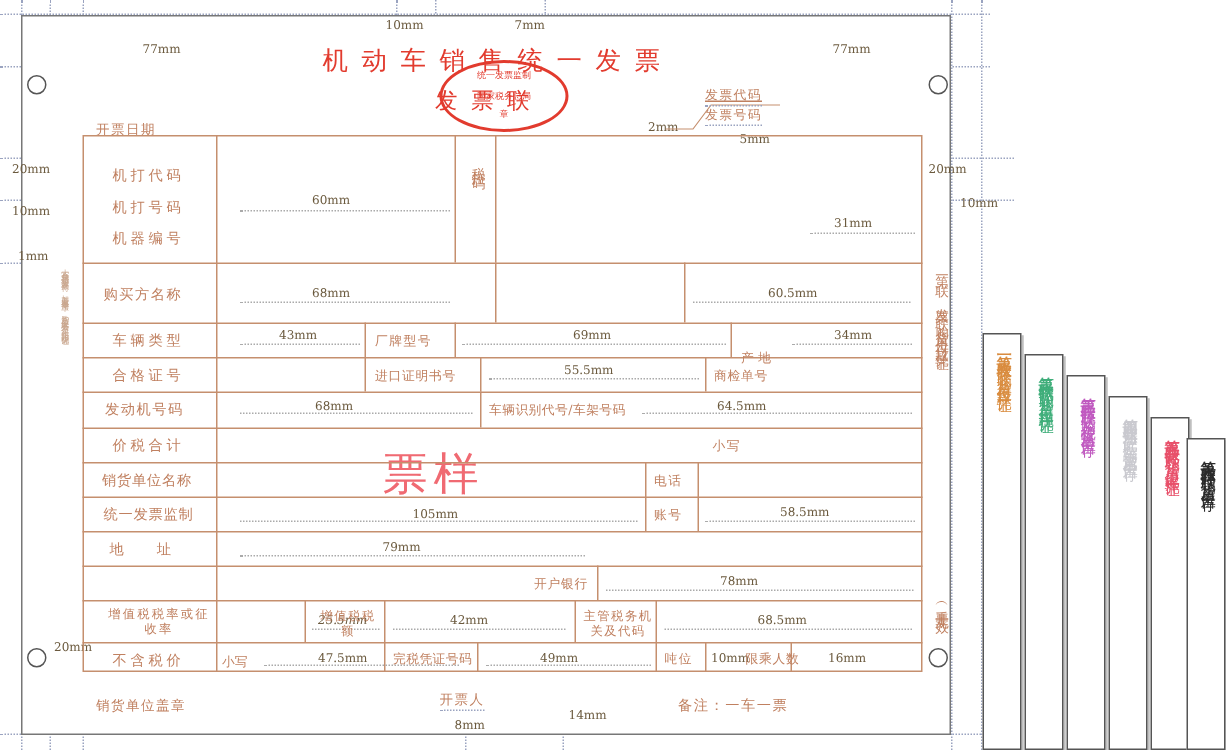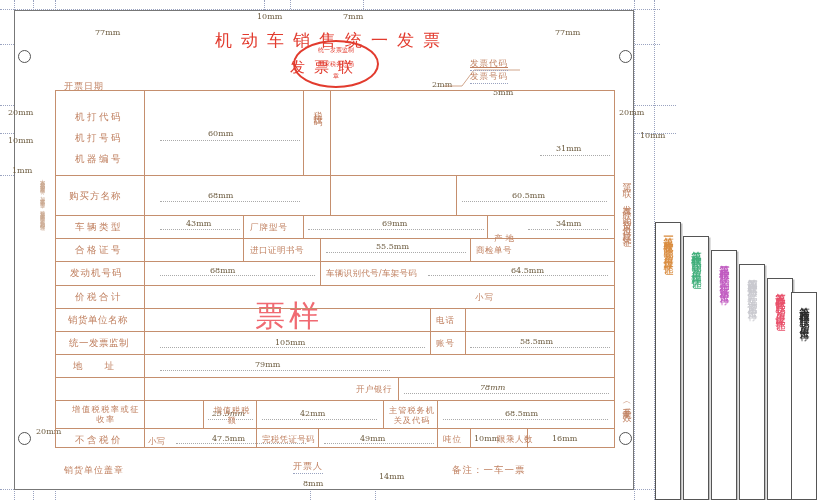--- a/index.html
+++ b/index.html
@@ -222,32 +222,32 @@
   <div class="mrule" style="left:528px;top:229px;width:80px;"></div>
   <div class="dim" style="left:556px;top:219px;">34mm</div>
 
   <div class="lblsm" style="left:250px;top:245px;letter-spacing:0.5px;">进口证明书号</div>
   <div class="mrule" style="left:326px;top:252px;width:140px;"></div>
   <div class="dim" style="left:376px;top:242px;">55.5mm</div>
   <div class="lblsm" style="left:476px;top:245px;letter-spacing:0.5px;">商检单号</div>
 
   <div class="lblsm" style="left:326px;top:268px;letter-spacing:0.3px;">车辆识别代号/车架号码</div>
   <div class="mrule" style="left:428px;top:275px;width:180px;"></div>
-  <div class="dim" style="left:511px;top:266px;">64.5mm</div>
+  <div class="dim" style="left:478px;top:266px;">64.5mm</div>
 
   <div class="lblsm" style="left:475px;top:292px;letter-spacing:1px;">小写</div>
 
   <div class="lblsm" style="left:436px;top:315px;letter-spacing:1px;">电话</div>
   <div class="lblsm" style="left:436px;top:338px;letter-spacing:1px;">账号</div>
   <div class="mrule" style="left:470px;top:347px;width:140px;"></div>
   <div class="dim" style="left:520px;top:337px;">58.5mm</div>
 
   <div class="lblsm" style="left:356px;top:384px;letter-spacing:0.5px;">开户银行</div>
   <div class="mrule" style="left:404px;top:393px;width:205px;"></div>
-  <div class="dim" style="left:480px;top:383px;font-style:italic;">78mm</div>
+  <div class="dim" style="left:480px;top:383px;">78mm</div>
 
   <div class="lbl2" style="left:388px;top:405px;width:48px;text-align:center;letter-spacing:1px;">主管税务机关及代码</div>
   <div class="mrule" style="left:443px;top:419px;width:165px;"></div>
   <div class="dim" style="left:505px;top:409px;">68.5mm</div>
 
   <div class="lbl2" style="left:210px;top:405px;width:44px;text-align:center;letter-spacing:1px;">增值税税额</div>
   <div class="mrule" style="left:262px;top:419px;width:115px;"></div>
   <div class="dim" style="left:300px;top:409px;">42mm</div>
 
   <div class="lblsm" style="left:262px;top:434px;letter-spacing:0.3px;">完税凭证号码</div>

